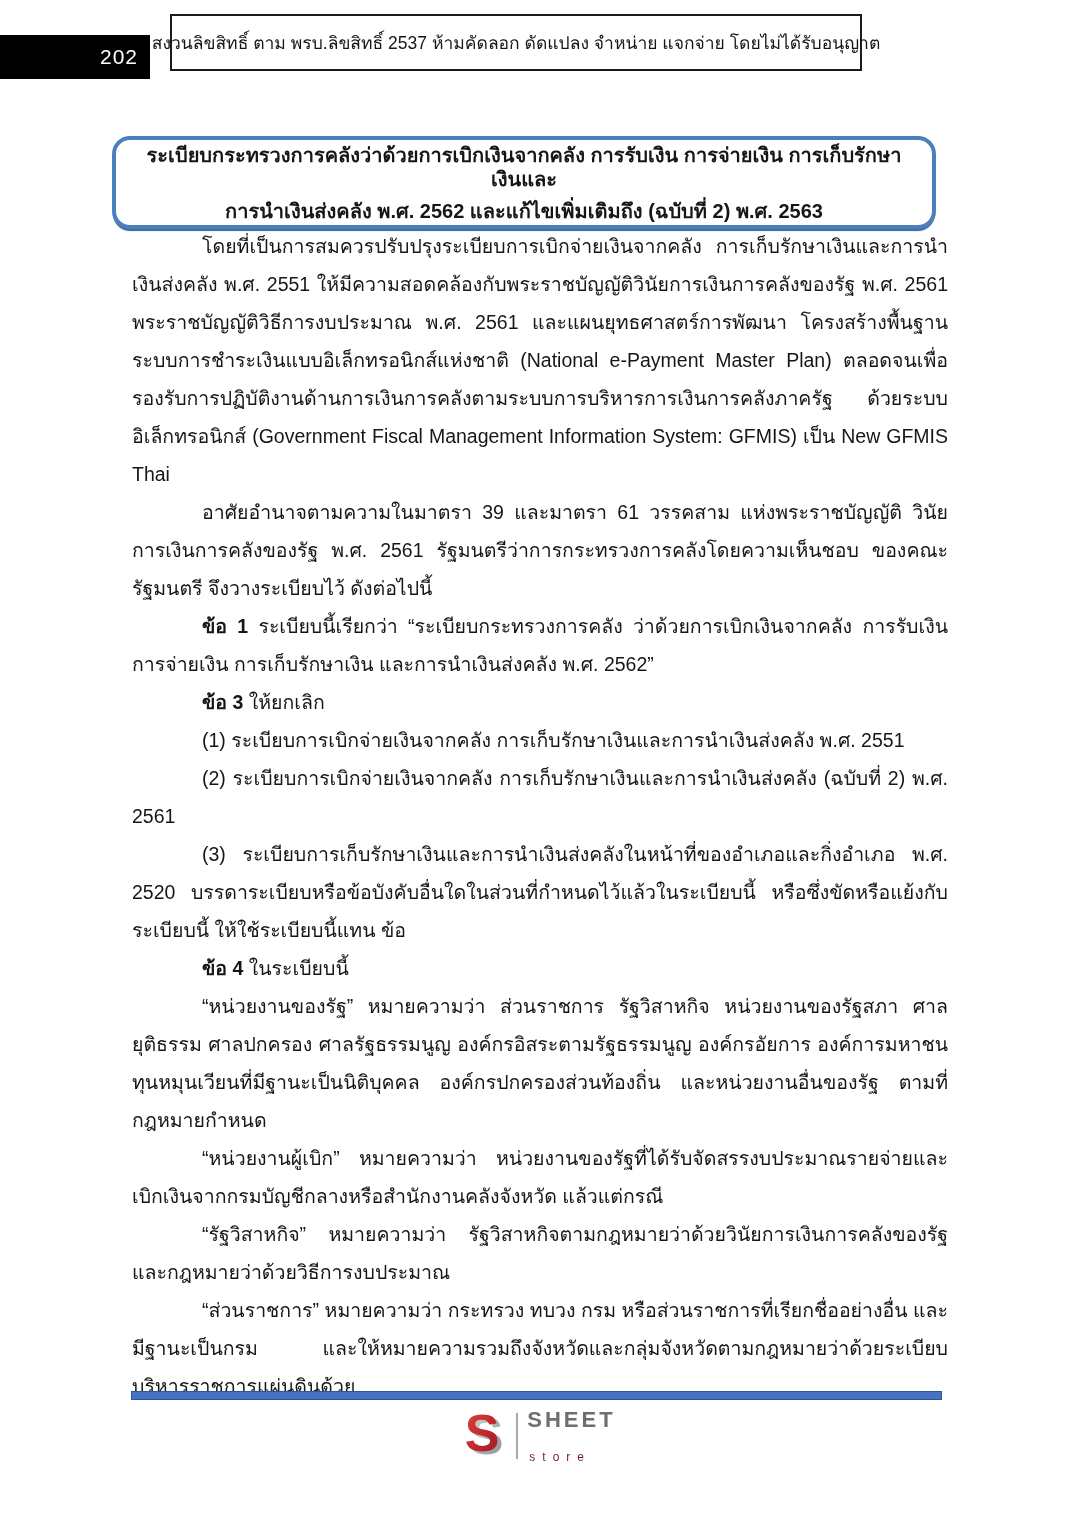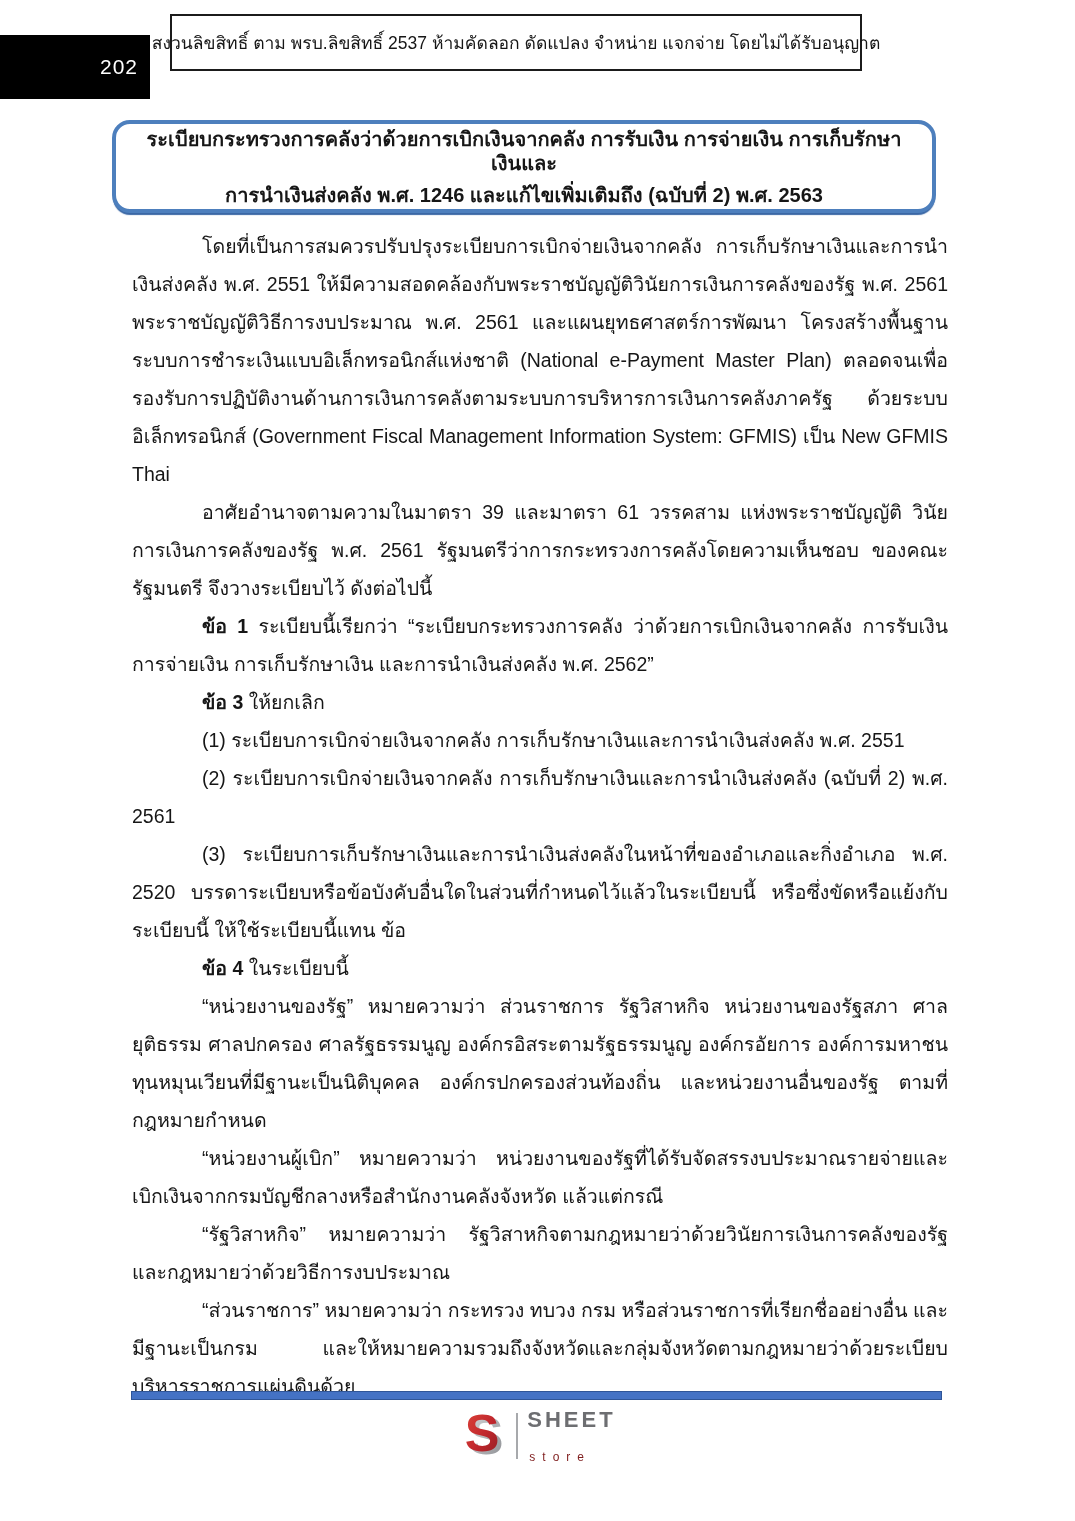--- a/index.html
+++ b/index.html
@@ -3,34 +3,34 @@
 <meta charset="utf-8">
 <style>
   html,body{margin:0;padding:0;}
   body{
     width:1075px;height:1521px;position:relative;background:#ffffff;
     font-family:"Liberation Sans","DejaVu Sans",sans-serif;color:#161616;
     overflow:hidden;
   }
   
   .page-num{
-    position:absolute;left:0;top:35px;width:150px;height:64px;
+    position:absolute;left:0;top:35px;width:150px;height:44px;
     background:#000;color:#fff;display:flex;align-items:center;justify-content:flex-end;
     padding-right:12px;box-sizing:border-box;font-size:21px;letter-spacing:1px;
   }
   
   .copyright-box{
     position:absolute;left:170px;top:14px;width:692px;height:57px;
     border:2px solid #1b1b1b;box-sizing:border-box;
     display:flex;align-items:center;justify-content:center;
     font-size:17.5px;white-space:nowrap;
   }
   
   .title-box{
-    position:absolute;left:112px;top:120px;width:824px;height:93px;
+    position:absolute;left:112px;top:136px;width:824px;height:93px;
     border:4px solid #4d7fbd;border-radius:18px;box-sizing:border-box;
     box-shadow:0 3px 1px -1px #3a67a5;
     display:flex;flex-direction:column;justify-content:center;gap:8px;
     text-align:center;font-weight:bold;font-size:20px;line-height:24px;
     padding:6px 24px;background:#fff;
   }
   
   .content{
     position:absolute;left:132px;top:227px;width:816px;
     font-size:19.5px;line-height:38px;text-align:justify;
@@ -59,21 +59,21 @@
 <div class="page-num">
   <span>202</span>
 </div>
 
 <div class="copyright-box">
   <span>สงวนลิขสิทธิ์ ตาม พรบ.ลิขสิทธิ์ 2537 ห้ามคัดลอก ดัดแปลง จำหน่าย แจกจ่าย โดยไม่ได้รับอนุญาต</span>
 </div>
 
 <div class="title-box">
   <div>ระเบียบกระทรวงการคลังว่าด้วยการเบิกเงินจากคลัง การรับเงิน การจ่ายเงิน  การเก็บรักษาเงินและ</div>
-  <div>การนำเงินส่งคลัง พ.ศ. 1246 และแก้ไขเพิ่มเติมถึง (ฉบับที่ 2) พ.ศ. 2563</div>
+  <div>การนำเงินส่งคลัง พ.ศ. 2562 และแก้ไขเพิ่มเติมถึง (ฉบับที่ 2) พ.ศ. 2563</div>
 </div>
 
 <div class="content">
 
     <p><span class="lead"></span><span>โดยที่เป็นการสมควรปรับปรุงระเบียบการเบิกจ่ายเงินจากคลัง การเก็บรักษาเงินและการนำเงินส่งคลัง พ.ศ. 2551 ให้มีความสอดคล้องกับพระราชบัญญัติวินัยการเงินการคลังของรัฐ พ.ศ. 2561 พระราชบัญญัติวิธีการงบประมาณ พ.ศ. 2561 และแผนยุทธศาสตร์การพัฒนา โครงสร้างพื้นฐานระบบการชำระเงินแบบอิเล็กทรอนิกส์แห่งชาติ (National e-Payment Master Plan) ตลอดจนเพื่อรองรับการปฏิบัติงานด้านการเงินการคลังตามระบบการบริหารการเงินการคลังภาครัฐ ด้วยระบบอิเล็กทรอนิกส์ (Government Fiscal Management Information System: GFMIS) เป็น New GFMIS Thai</span></p>
 
     <p><span class="lead"></span><span>อาศัยอำนาจตามความในมาตรา 39 และมาตรา 61 วรรคสาม แห่งพระราชบัญญัติ วินัยการเงินการคลังของรัฐ พ.ศ. 2561 รัฐมนตรีว่าการกระทรวงการคลังโดยความเห็นชอบ ของคณะรัฐมนตรี จึงวางระเบียบไว้ ดังต่อไปนี้</span></p>
 
     <p><span class="lead">ข้อ 1</span><span> ระเบียบนี้เรียกว่า “ระเบียบกระทรวงการคลัง ว่าด้วยการเบิกเงินจากคลัง การรับเงิน การจ่ายเงิน การเก็บรักษาเงิน และการนำเงินส่งคลัง พ.ศ. 2562”</span></p>
 

